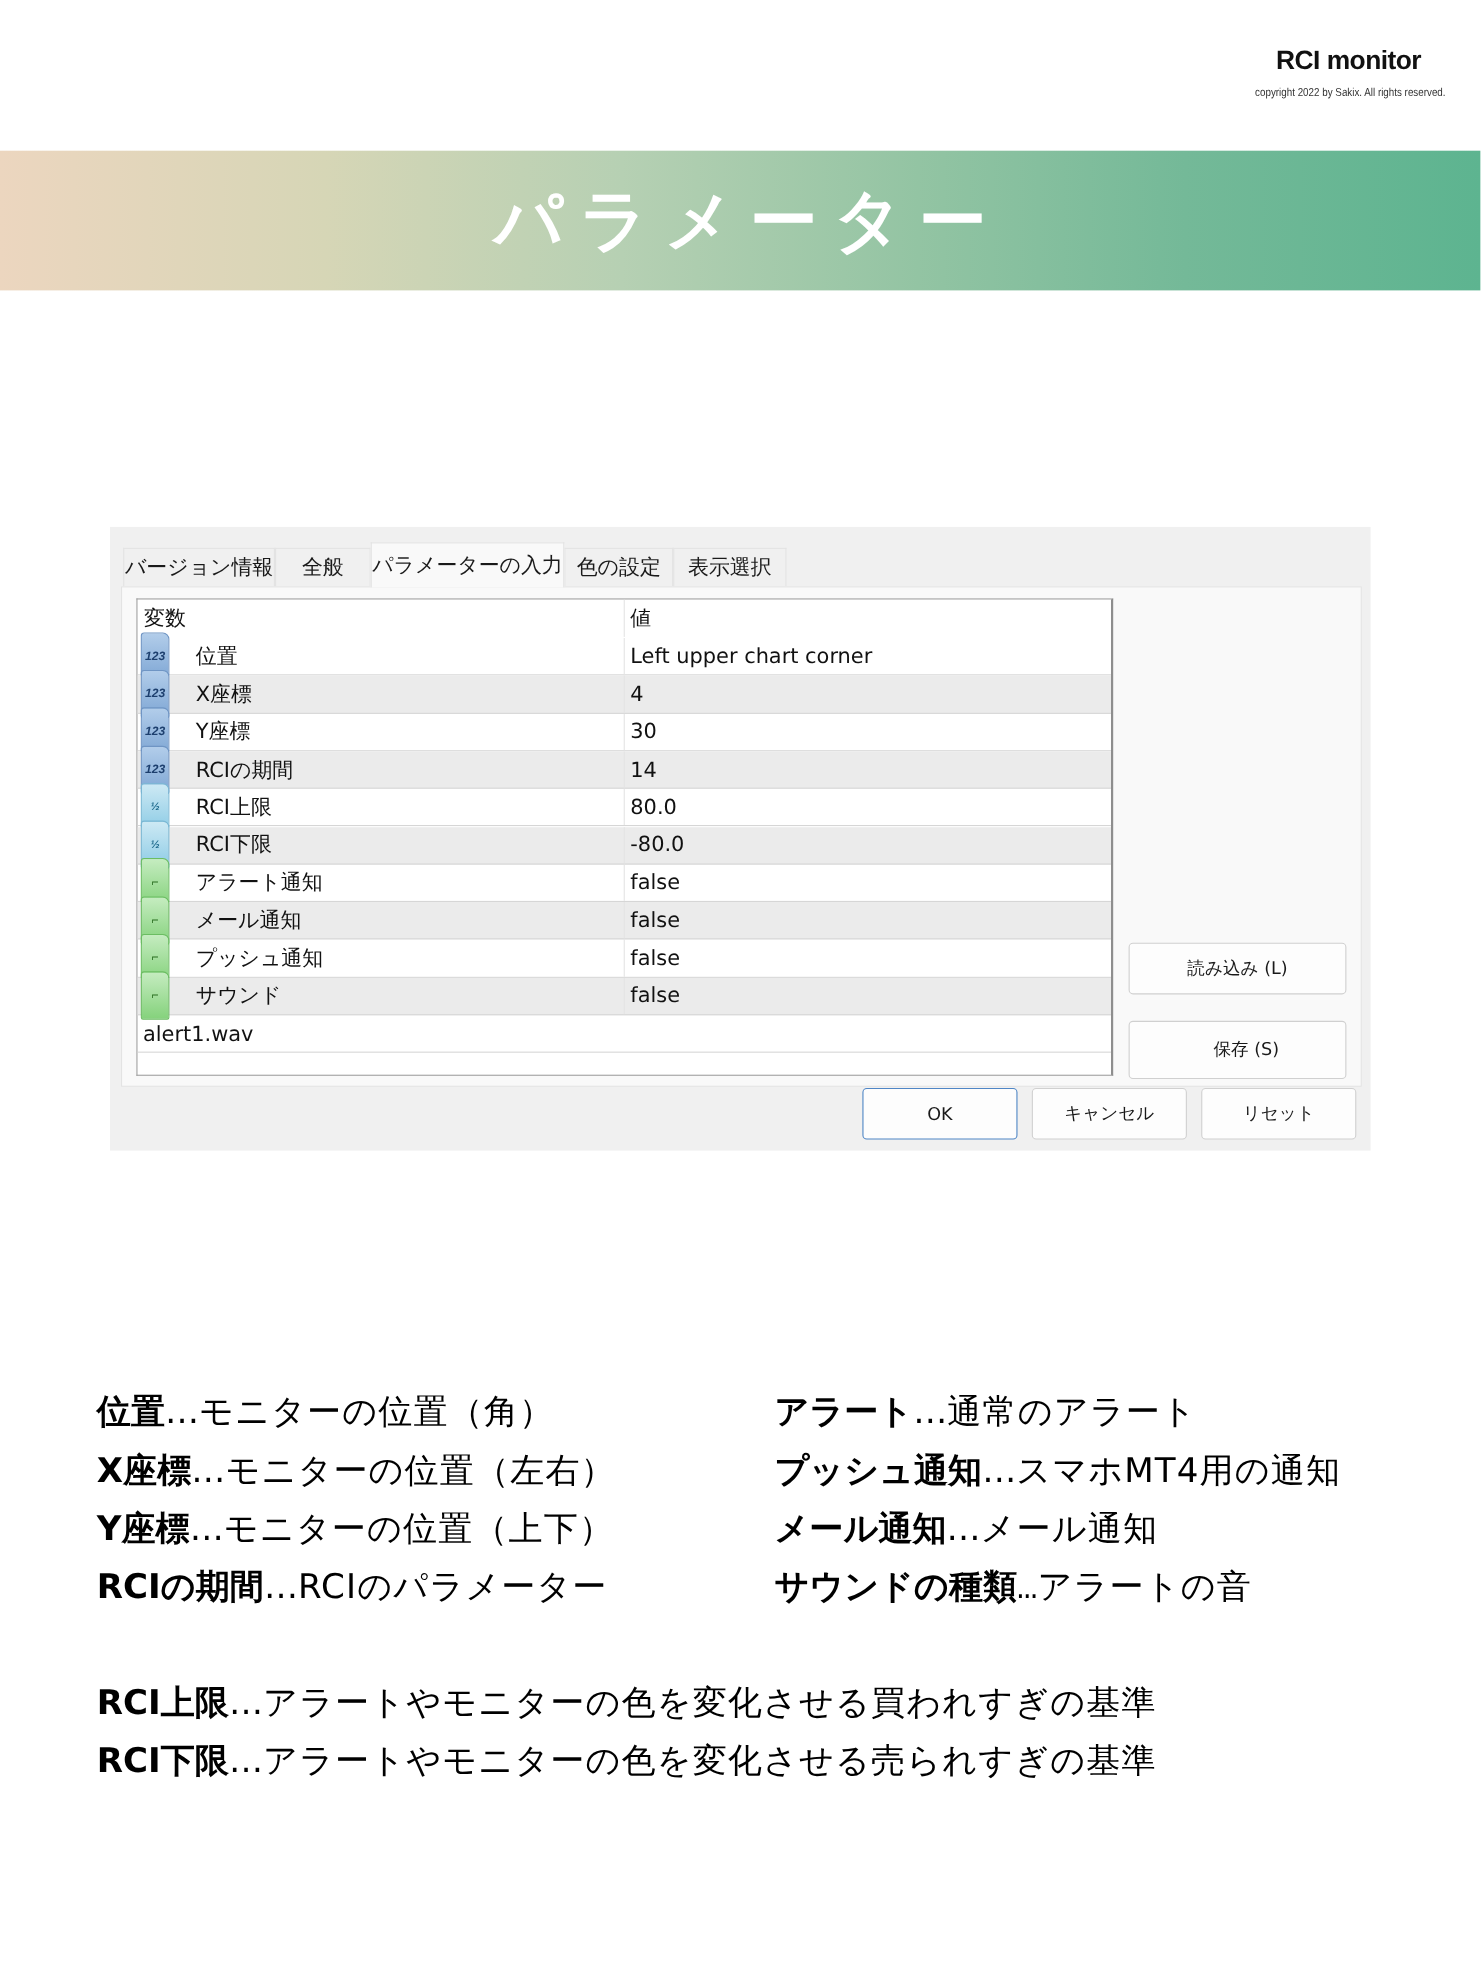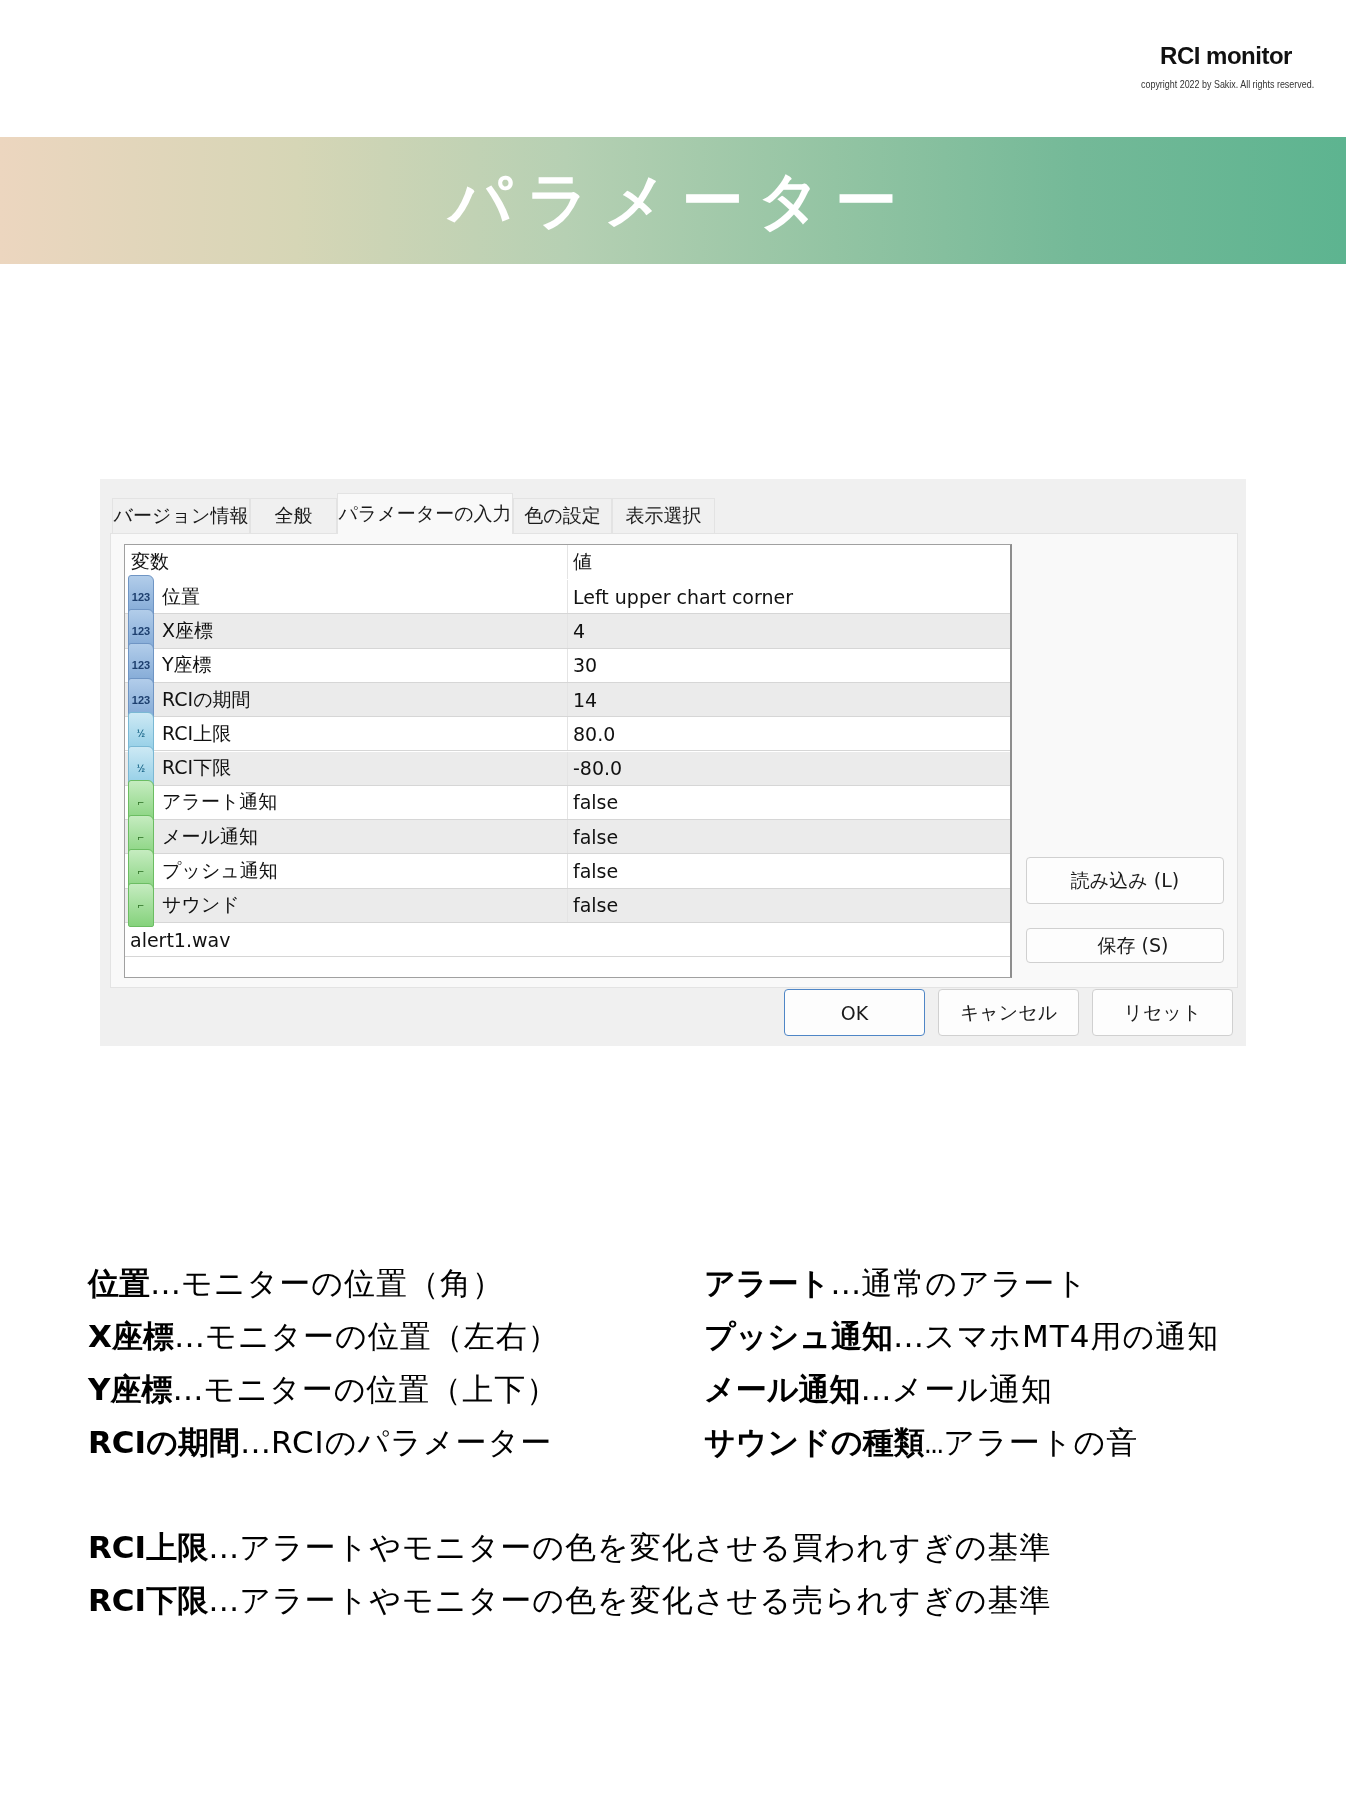--- a/index.html
+++ b/index.html
@@ -21,28 +21,28 @@
     .tab.active { top: 14px; height: 41px; background: #f9f9f9; z-index: 2; border-color: #e3e3e3; }
     .pane { position: absolute; left: 10px; top: 54px; width: 1128px; height: 455px; background: #f9f9f9; border: 1px solid #e3e3e3; }
 
     .table { position: absolute; left: 13px; top: 10px; width: 888px; height: 434px; background: #ffffff; border: 1px solid #a0a0a0; border-right: 2px solid #8e8e8e; overflow: hidden; }
     .row { position: absolute; left: 0; width: 886px; height: 34.3px; border-bottom: 1px solid #d6d6d6; display: flex; align-items: center; }
     .row.alt { background: #ebebeb; }
     .row.header { border-bottom: none; }
     .cell-name { width: 443px; height: 100%; display: flex; align-items: center; font-size: 19px; color: #111; border-right: 1px solid #e4e4e4; }
     .cell-val { flex: 1; height: 100%; display: flex; align-items: center; padding-left: 5px; font-size: 19px; color: #111; }
     .header .cell-name { padding-left: 6px; }
-    .icon { width: 26px; height: 44px; margin: 0 8px 0 3px; border-radius: 3px 6px 2px 2px; position: relative;
-      display: flex; align-items: center; justify-content: center; font-family: "Liberation Sans", sans-serif; font-weight: bold; font-size: 11px; flex-shrink: 0; }
+    .icon { width: 26px; height: 44px; margin: 0 24px 0 3px; border-radius: 3px 6px 2px 2px; position: relative;
+      display: flex; align-items: center; justify-content: center; font-family: "Liberation Sans", sans-serif; font-weight: bold; font-size: 11px; flex-shrink: 0; font-style: italic; }
     .icon.int { background: linear-gradient(#b2cdea, #7ea6d4); color: #1d3f6e; border: 1px solid #6f95c4; }
     .icon.dbl { background: linear-gradient(#cde9f4, #8ccbe5); color: #1f6a8c; border: 1px solid #7ab8d4; font-size: 10px; }
     .icon.bool { background: linear-gradient(#c5ecc0, #85d27c); color: #2b6f22; border: 1px solid #6bbd62; }
     .icon.str { background: linear-gradient(#f6eaa6, #e0cd6a); color: #6a5a10; border: 1px solid #cdb855; font-size: 13px; }
 
-    .btn { position: absolute; background: #fdfdfd; border: 1px solid #d0d0d0; border-radius: 4px; font-size: 19px; color: #1a1a1a;
+    .btn { position: absolute; background: #fdfdfd; border: 1px solid #d0d0d0; border-radius: 4px; font-size: 16px; color: #1a1a1a;
       display: flex; align-items: center; justify-content: center; }
     .btn.default { border: 1.5px solid #4f86c6; }
 
     .desc { position: absolute; font-size: 31px; color: #000; white-space: nowrap; letter-spacing: 1px; }
     .desc b { font-weight: bold; letter-spacing: 0; }
     .desc .sep { letter-spacing: 0; }
   </style>
 </head>
 <body>
 
@@ -148,21 +148,21 @@
             <span>サウンド</span>
           </div>
         <div class="cell-val">false</div>
       </div>
       <div class="row" style="top:378px;">
         <div class="cell-val">alert1.wav</div>
       </div>
     </div>
 
     <div class="btn" style="left:915px;top:323px;width:198px;height:47px;">読み込み (L)</div>
-    <div class="btn" style="left:915px;top:394px;width:198px;height:35px;padding-left:16px;">保存 (S)</div>
+    <div class="btn" style="left:915px;top:394px;width:198px;height:53px;padding-left:16px;">保存 (S)</div>
   </div>
 
   <div class="btn default" style="left:684px;top:510px;width:141px;height:47px;">OK</div>
   <div class="btn" style="left:838px;top:510px;width:141px;height:47px;">キャンセル</div>
   <div class="btn" style="left:992px;top:510px;width:141px;height:47px;">リセット</div>
 </div>
 
 <div class="desc" style="left:88px;top:1263px;"><b>位置</b><span class="sep">…</span><span>モニターの位置（角）</span></div>
 <div class="desc" style="left:88px;top:1316px;"><b>X座標</b><span class="sep">…</span><span>モニターの位置（左右）</span></div>
 <div class="desc" style="left:88px;top:1369px;"><b>Y座標</b><span class="sep">…</span><span>モニターの位置（上下）</span></div>

